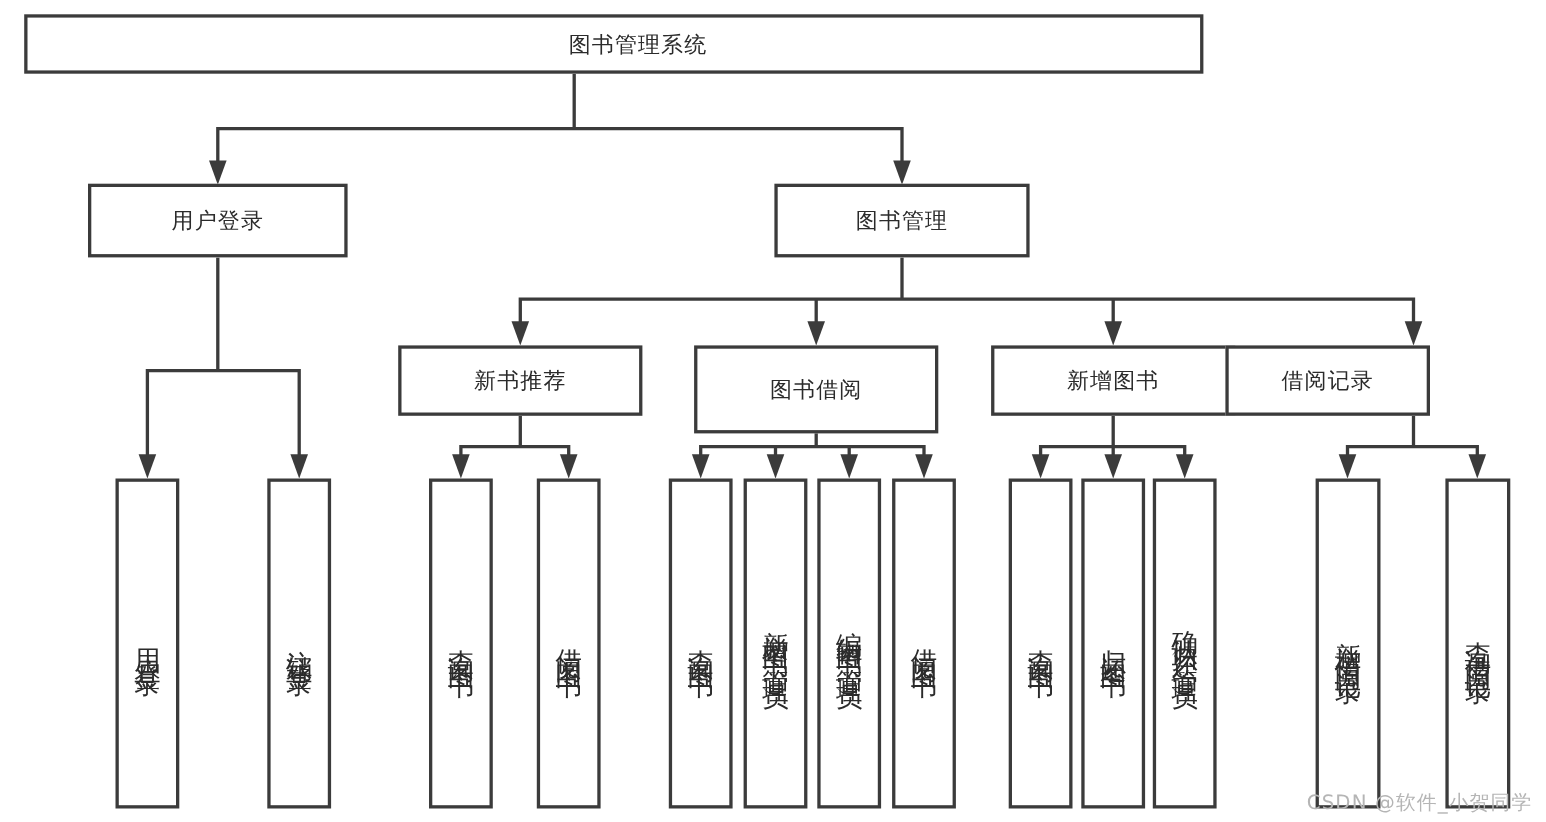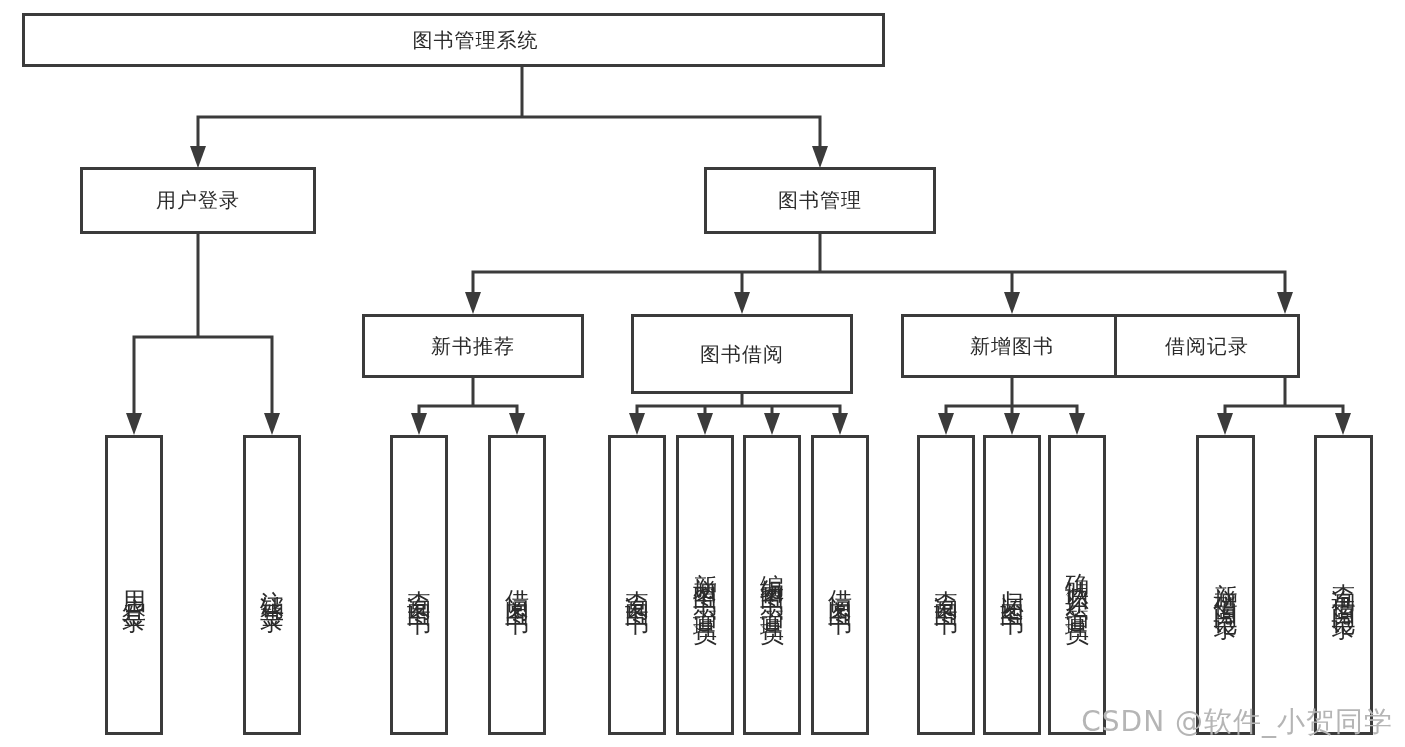--- a/index.html
+++ b/index.html
@@ -30,21 +30,21 @@
     writing-mode:vertical-rl;
     text-orientation:mixed;
     letter-spacing:7px;
     line-height:1;
     white-space:nowrap;
   }
   .watermark{
     position:absolute;
     right:12px;
     bottom:6px;
-    font-size:28px;
+    font-size:18px;
     color:var(--wm);
     letter-spacing:1px;
     z-index:5;
     white-space:nowrap;
   }
 </style>
 </head>
 <body>
 
 <div class="canvas">
@@ -85,21 +85,21 @@
       <polygon points="764,413 780,413 772,435"></polygon>
       <polygon points="832,413 848,413 840,435"></polygon>
       <polygon points="938,413 954,413 946,435"></polygon>
       <polygon points="1004,413 1020,413 1012,435"></polygon>
       <polygon points="1069,413 1085,413 1077,435"></polygon>
       <polygon points="1217,413 1233,413 1225,435"></polygon>
       <polygon points="1335,413 1351,413 1343,435"></polygon>
     </g>
   </svg>
 
-  <div class="node" style="left:22px;top:13px;width:863px;height:54px;padding-left:44px;">图书管理系统</div>
+  <div class="node" style="left:22px;top:13px;width:1072px;height:54px;padding-left:44px;">图书管理系统</div>
 
   <div class="node" style="left:80px;top:167px;width:236px;height:67px;">用户登录</div>
   <div class="node" style="left:704px;top:167px;width:232px;height:67px;">图书管理</div>
 
   <div class="node" style="left:362px;top:314px;width:222px;height:64px;">新书推荐</div>
   <div class="node" style="left:631px;top:314px;width:222px;height:80px;">图书借阅</div>
   <div class="node" style="left:901px;top:314px;width:222px;height:64px;">新增图书</div>
   <div class="node" style="left:1114px;top:314px;width:186px;height:64px;">借阅记录</div>
 
   <div class="node leaf" style="left:105px;top:435px;width:58px;height:300px;">

